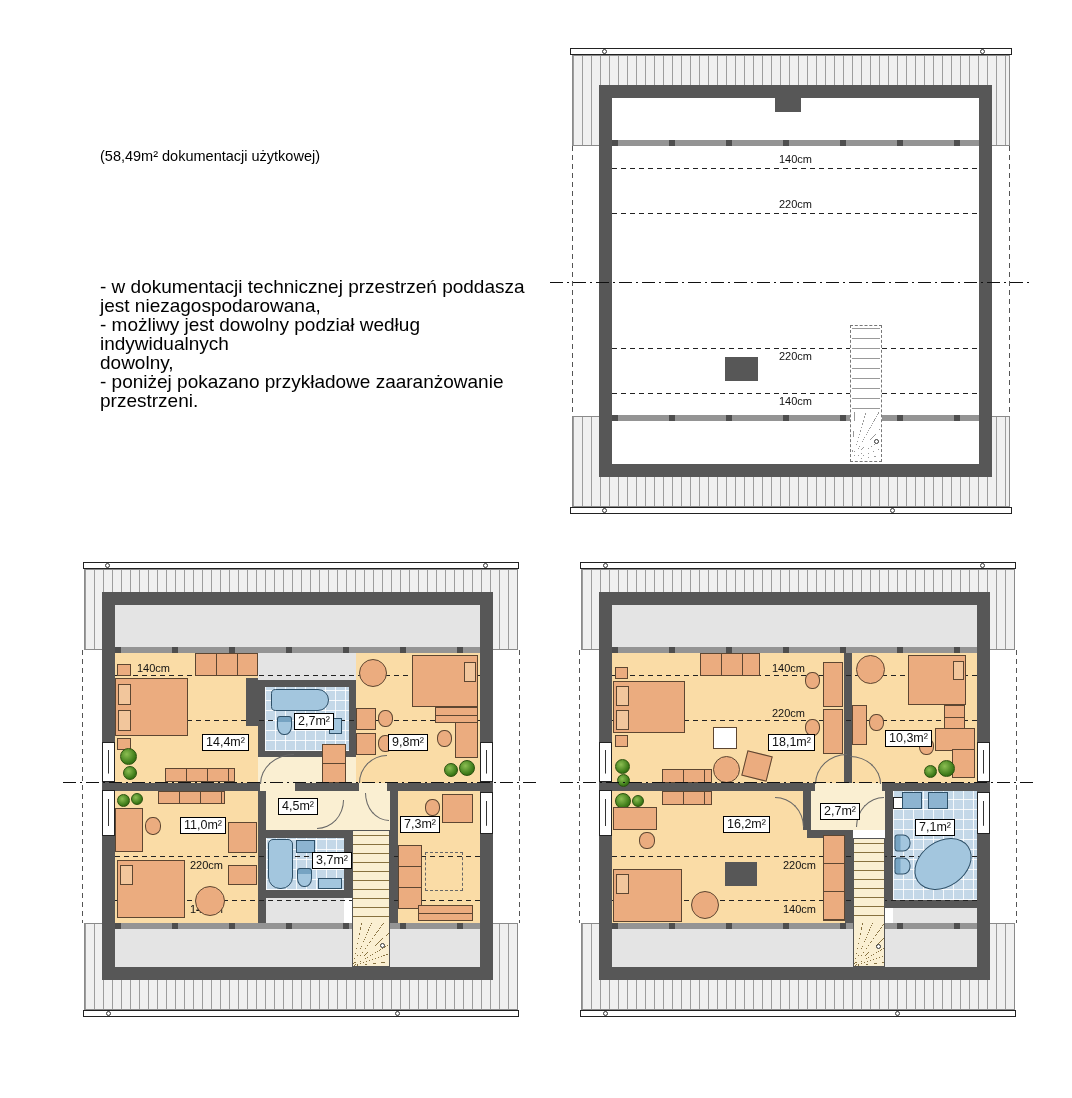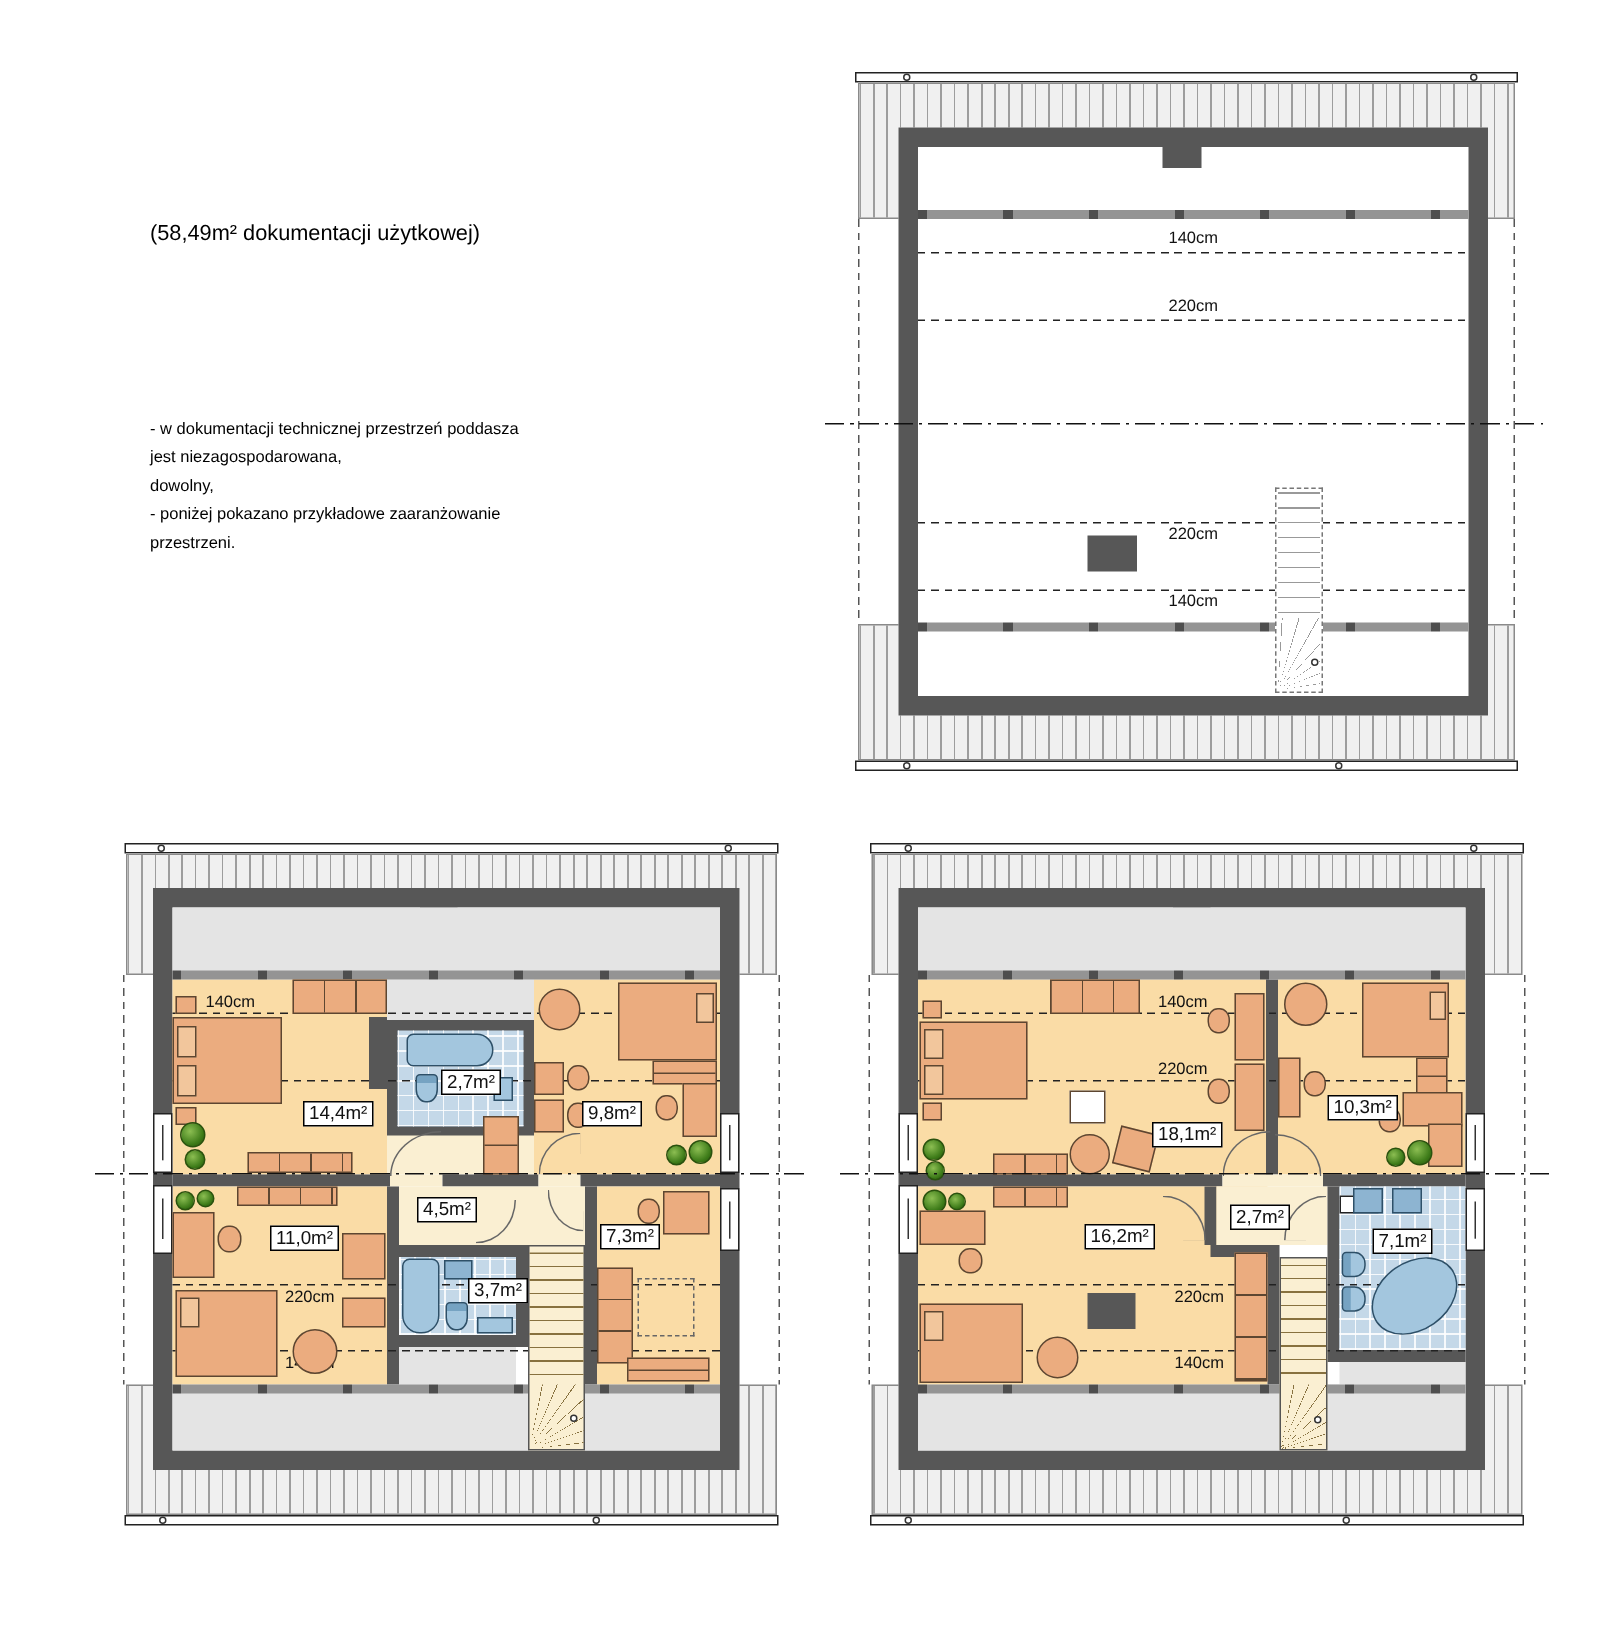--- a/index.html
+++ b/index.html
@@ -49,31 +49,32 @@
   .arc-tl{border-top:1.2px solid #666;border-left:1.2px solid #666;border-top-left-radius:100% 100%}
   .arc-tr{border-top:1.2px solid #666;border-right:1.2px solid #666;border-top-right-radius:100% 100%}
   .arc-bl{border-bottom:1.2px solid #666;border-left:1.2px solid #666;border-bottom-left-radius:100% 100%}
   .arc-br{border-bottom:1.2px solid #666;border-right:1.2px solid #666;border-bottom-right-radius:100% 100%}
   .rlabel{background:#fff;border:1px solid #000;font-size:12.5px;line-height:15px;padding:0 3px;white-space:nowrap;color:#111}
   .dim{font-size:11px;color:#111;white-space:nowrap}
   .ctr{text-align:center}
   .title{font-size:15px;font-weight:bold;text-decoration:underline;letter-spacing:-.2px;color:#000}
   .subtitle{font-size:14.5px;margin-top:4px;color:#000}
   .noteh{font-size:14.5px;font-weight:bold;text-decoration:underline;color:#000}
-  .notel{font-size:11px;line-height:19px;color:#000}
+  .notel{font-size:19px;line-height:19px;color:#000}
 </style>
 </head>
 <body>
 
 <div class="p" style="left:100px;top:144px;width:430px">
   <div class="subtitle">(58,49m² dokumentacji użytkowej)</div>
 </div>
 <div class="p" style="left:100px;top:277px;width:440px">
   <div class="notel">- w dokumentacji technicznej przestrzeń poddasza</div>
   <div class="notel">jest niezagospodarowana,</div>
+  <div class="notel">- możliwy jest dowolny podział według indywidualnych</div>
   <div class="notel">dowolny,</div>
   <div class="notel">- poniżej pokazano przykładowe zaaranżowanie</div>
   <div class="notel">przestrzeni.</div>
 </div>
 
 <div class="plan" style="left:562px;top:46px;width:458px;height:470px">
   <div class="p fascia" style="left:8px;top:2px;width:442px;height:7px"></div>
   <div class="p dot" style="left:40px;top:3px"></div>
   <div class="p dot" style="left:418px;top:3px"></div>
   <div class="p hatch" style="left:10px;top:9px;width:438px;height:91px"></div>
@@ -337,18 +338,18 @@
     <div class="p winder" style="left:0;top:84px;width:30px;height:43px"></div>
     <div class="p dot" style="left:22px;top:105px"></div>
   </div>
 
   <div class="p arc-tl" style="left:243px;top:196px;width:32px;height:30px"></div>
   <div class="p arc-tr" style="left:278px;top:198px;width:31px;height:28px"></div>
   <div class="p arc-tr" style="left:203px;top:239px;width:29px;height:30px"></div>
   <div class="p arc-tl" style="left:284px;top:239px;width:28px;height:30px"></div>
 
   <div class="p cline" style="left:-12px;top:224px;width:476px"></div>
-  <div class="p rlabel" style="left:196px;top:190px">18,1m²</div>
+  <div class="p rlabel" style="left:196px;top:176px">18,1m²</div>
   <div class="p rlabel" style="left:313px;top:172px">10,3m²</div>
   <div class="p rlabel" style="left:151px;top:258px">16,2m²</div>
   <div class="p rlabel" style="left:248px;top:245px">2,7m²</div>
   <div class="p rlabel" style="left:343px;top:261px">7,1m²</div>
 </div>
 
 </body></html>

